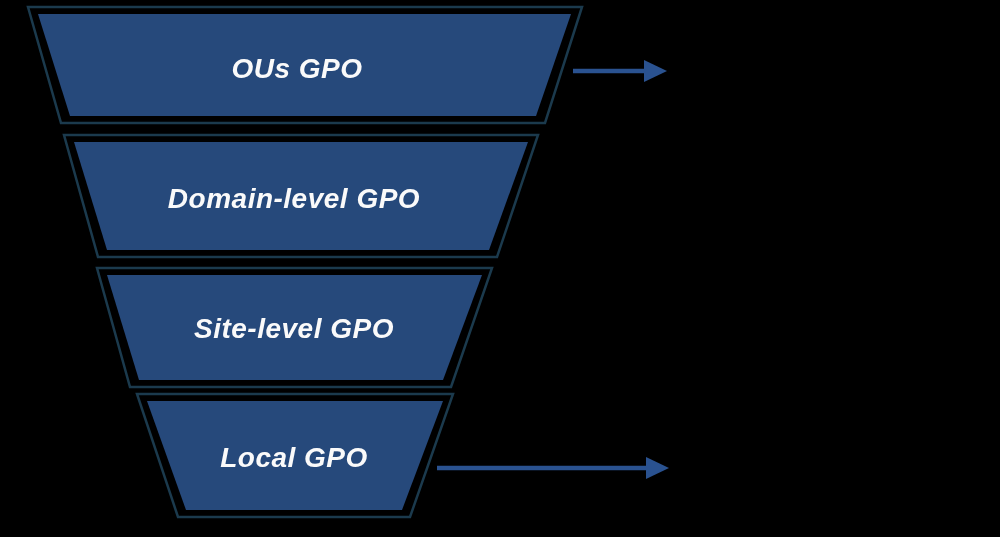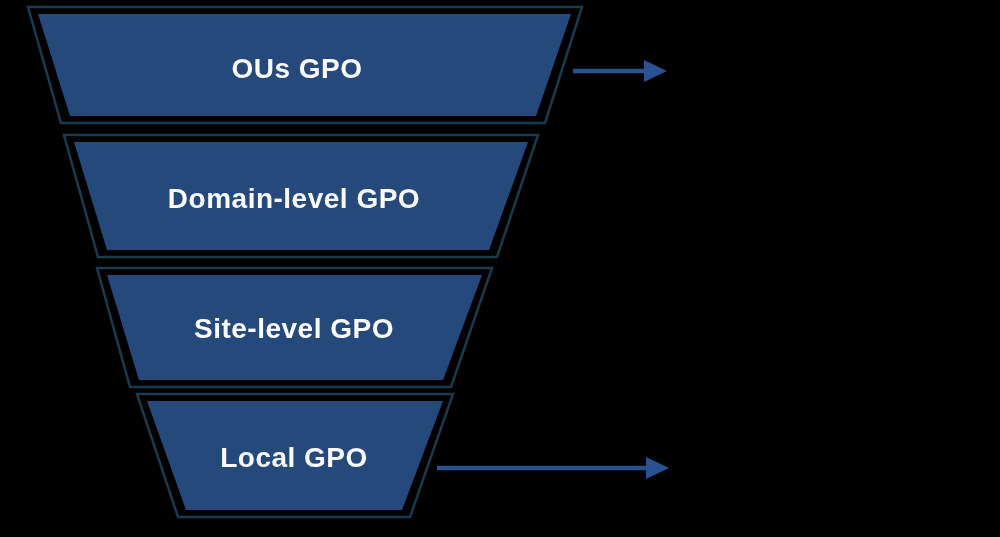--- a/index.html
+++ b/index.html
@@ -8,21 +8,21 @@
     --arrow:#2A5290;
     --label-text:#FAFAFA;
     --background:#000000;
   }
   *{margin:0;padding:0;box-sizing:border-box;}
   html,body{width:1000px;height:537px;overflow:hidden;}
   body{
     background:var(--background);
     font-family:"Liberation Sans", sans-serif;
   }
-  .stage{position:relative;width:972px;height:537px;}
+  .stage{position:relative;width:972px;height:537px;font-style:italic;}
   svg{display:block;width:1000px;height:537px;}
   .seg-outer{
     fill:none;
     stroke:var(--segment-outline);
     stroke-width:2.5;
   }
   .seg-inner{
     fill:var(--segment-fill);
     stroke:none;
   }

